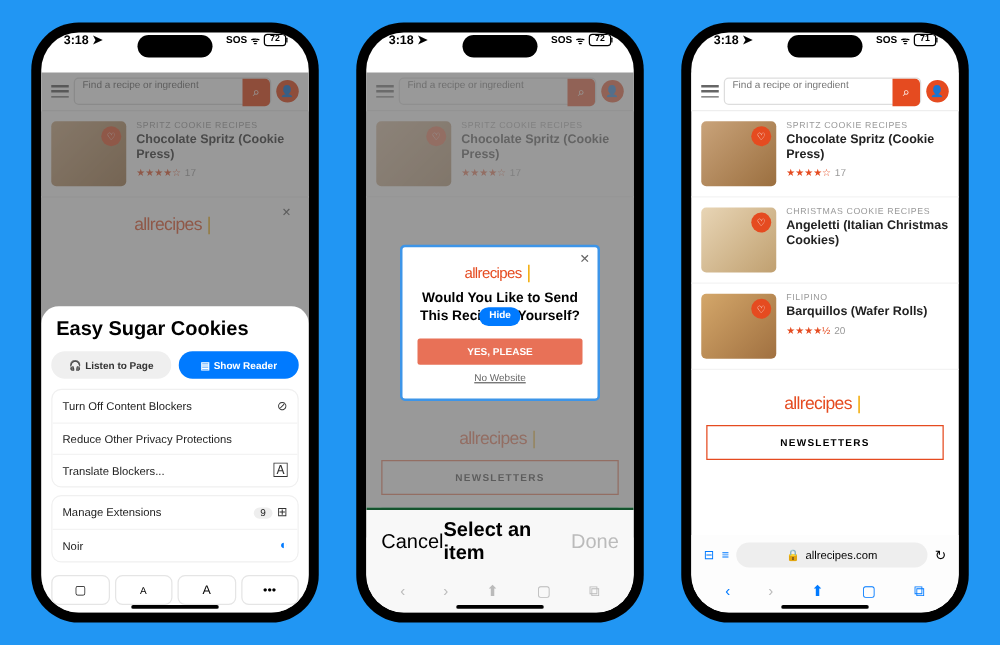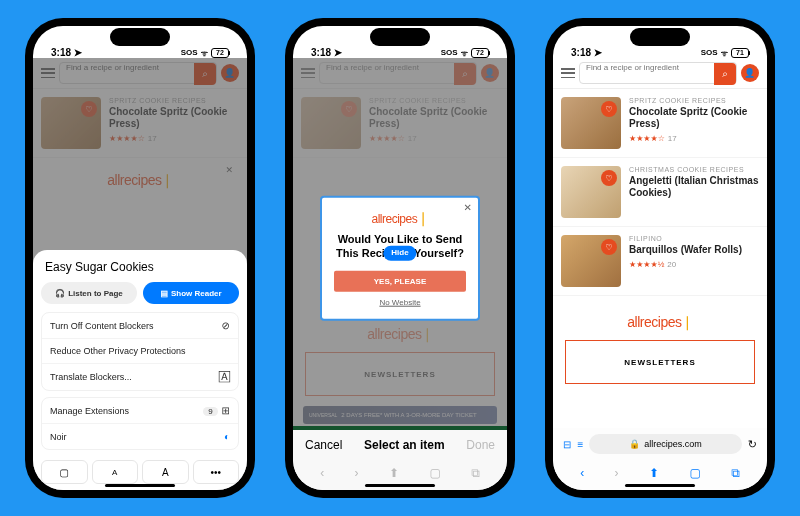--- a/index.html
+++ b/index.html
@@ -1,20 +1,20 @@
 <!DOCTYPE html>
 <html><head>
 <meta charset="utf-8">
 <style>
   * { box-sizing: border-box; margin: 0; padding: 0; }
   body { background: #2196f3; font-family: -apple-system, BlinkMacSystemFont, sans-serif; display: flex; justify-content: center; align-items: center; gap: 30px; height: 516px; width: 800px; }
   .phone { width: 230px; height: 480px; background: #000; border-radius: 38px; padding: 8px; position: relative; }
   .screen { width: 100%; height: 100%; background: #fff; border-radius: 30px; overflow: hidden; position: relative; }
   .notch { position: absolute; top: 10px; left: 50%; transform: translateX(-50%); width: 60px; height: 18px; background: #000; border-radius: 12px; z-index: 100; }
-  .statusbar { height: 32px; display: flex; justify-content: space-between; align-items: flex-end; padding: 0 18px; font-size: 10px; font-weight: 700; z-index: 50; position: relative; }
+  .statusbar { height: 32px; display: flex; justify-content: space-between; align-items: flex-start; padding: 0 18px; font-size: 10px; font-weight: 700; z-index: 50; position: relative; }
   .status-icons { display: flex; gap: 3px; align-items: center; font-size: 8px; }
   .battery { border: 1px solid #000; border-radius: 3px; width: 18px; height: 10px; position: relative; display: flex; align-items: center; justify-content: center; font-size: 7px; font-weight: 700; }
   .battery::after { content: ''; position: absolute; right: -2px; width: 1px; height: 4px; background: #000; border-radius: 1px; }
   
   .topbar { display: flex; align-items: center; gap: 4px; padding: 4px 8px; background: #fff; border-bottom: 1px solid #eee; }
   .hamburger { width: 14px; height: 10px; display: flex; flex-direction: column; justify-content: space-between; }
   .hamburger div { height: 1.5px; background: #666; }
   .search-box { flex: 1; border: 1px solid #ddd; border-radius: 4px; height: 22px; display: flex; align-items: flex-start; }
   .search-input { flex: 1; border: none; font-size: 8px; padding: 0 6px; background: transparent; }
   .search-btn { width: 22px; height: 22px; background: #e54b20; border-radius: 0 4px 4px 0; display: flex; align-items: center; justify-content: center; color: #fff; font-size: 10px; }
@@ -26,21 +26,21 @@
   .recipe-info { flex: 1; }
   .recipe-cat { font-size: 7px; color: #999; letter-spacing: 0.5px; margin-bottom: 2px; }
   .recipe-title { font-size: 10px; font-weight: 700; color: #222; margin-bottom: 4px; line-height: 1.2; }
   .stars { color: #e54b20; font-size: 8px; }
   .stars .count { color: #999; margin-left: 3px; }
 
   .dim-overlay { position: absolute; top: 0; left: 0; right: 0; bottom: 0; background: rgba(0,0,0,0.4); z-index: 10; }
 
   
   .sheet { position: absolute; bottom: 0; left: 0; right: 0; background: #fff; border-radius: 14px 14px 0 0; z-index: 20; padding: 10px 8px 6px; }
-  .sheet h3 { font-size: 12px; font-weight: 400; margin-bottom: 8px; padding: 0 4px; }
+  .sheet h3 { font-size: 16px; font-weight: 700; margin-bottom: 8px; padding: 0 4px; }
   .pill-row { display: flex; gap: 6px; margin-bottom: 8px; }
   .pill { flex: 1; border-radius: 14px; height: 22px; display: flex; align-items: center; justify-content: center; font-size: 8px; font-weight: 600; gap: 3px; }
   .pill-gray { background: #efefef; color: #333; }
   .pill-blue { background: #007aff; color: #fff; }
   .menu-group { background: #fff; border: 1px solid #f0f0f0; border-radius: 8px; margin-bottom: 6px; }
   .menu-item { display: flex; justify-content: space-between; align-items: center; padding: 7px 8px; border-bottom: 1px solid #f3f3f3; font-size: 9px; color: #222; }
   .menu-item:last-child { border-bottom: none; }
   .menu-icon { font-size: 10px; color: #333; }
   .badge-num { background: #eee; border-radius: 8px; padding: 0 5px; font-size: 8px; margin-right: 4px; }
   .bottom-tools { display: flex; gap: 4px; padding-top: 4px; }
@@ -50,29 +50,29 @@
   .logo-spoon { color: #f2a900; font-size: 14px; }
 
   .popup-card { position: absolute; top: 50%; left: 50%; transform: translate(-50%, -50%); width: 160px; background: #fff; border-radius: 4px; padding: 12px; text-align: center; border: 2px solid #3d95e8; z-index: 20; }
   .popup-card .close-x { position: absolute; top: 4px; right: 6px; font-size: 10px; color: #666; }
   .popup-q { font-size: 11px; font-weight: 700; margin: 6px 0 10px; line-height: 1.3; position: relative; }
   .hide-bubble { position: absolute; background: #007aff; color: #fff; border-radius: 10px; padding: 2px 8px; font-size: 8px; left: 50%; transform: translateX(-50%); top: 50%; z-index: 5; }
   .yes-btn { background: #e87157; color: #fff; padding: 6px; font-size: 8px; font-weight: 700; margin-bottom: 6px; border-radius: 2px; }
   .nothanks { font-size: 8px; color: #666; text-decoration: underline; }
 
   .bottom-toolbar { position: absolute; bottom: 0; left: 0; right: 0; background: #f8f8f8; border-radius: 0 0 30px 30px; z-index: 30; }
-  .select-bar { display: flex; justify-content: space-between; align-items: center; padding: 8px 12px; border-top: 4px solid #14532d; font-size: 12px; }
+  .select-bar { display: flex; justify-content: space-between; align-items: center; padding: 8px 12px; border-top: 2px solid #14532d; font-size: 16px; }
   .select-bar .done { color: #bbb; }
 
   .urlbar { display: flex; align-items: center; gap: 6px; padding: 6px 10px; }
   .urlfield { flex: 1; background: #eee; border-radius: 10px; height: 20px; display: flex; align-items: center; justify-content: center; font-size: 9px; gap: 4px; }
   .safari-icons { display: flex; justify-content: space-around; padding: 6px 12px 10px; color: #007aff; font-size: 12px; }
   .safari-icons .gray { color: #bbb; }
 
-  .newsletters-btn { border: 1.5px solid #e54b20; display: flex; align-items: center; justify-content: center; height: 44px; margin: 10px 12px; font-size: 8px; font-weight: 700; letter-spacing: 1px; }
+  .newsletters-btn { border: 1.5px solid #e54b20; display: flex; align-items: center; justify-content: center; height: 28px; margin: 10px 12px; font-size: 8px; font-weight: 700; letter-spacing: 1px; }
 
   .popup-strip { position: absolute; top: 135px; left: 8px; right: 8px; background: #fff; padding: 10px; text-align: center; z-index: 15; border-radius: 4px; }
   .popup-strip .close-x { position: absolute; top: 4px; right: 6px; font-size: 9px; color: #555; }
 
   .ad-strip { background: linear-gradient(90deg,#1a2850,#2a4080); color: #fff; font-size: 6px; margin: 6px 10px; padding: 6px; border-radius: 3px; display:flex; align-items:center; gap:4px;}
   
   .home-ind { position: absolute; bottom: 3px; left: 50%; transform: translateX(-50%); width: 70px; height: 3px; background: #000; border-radius: 2px; z-index: 200; }
 </style>
 </head>
 <body>

